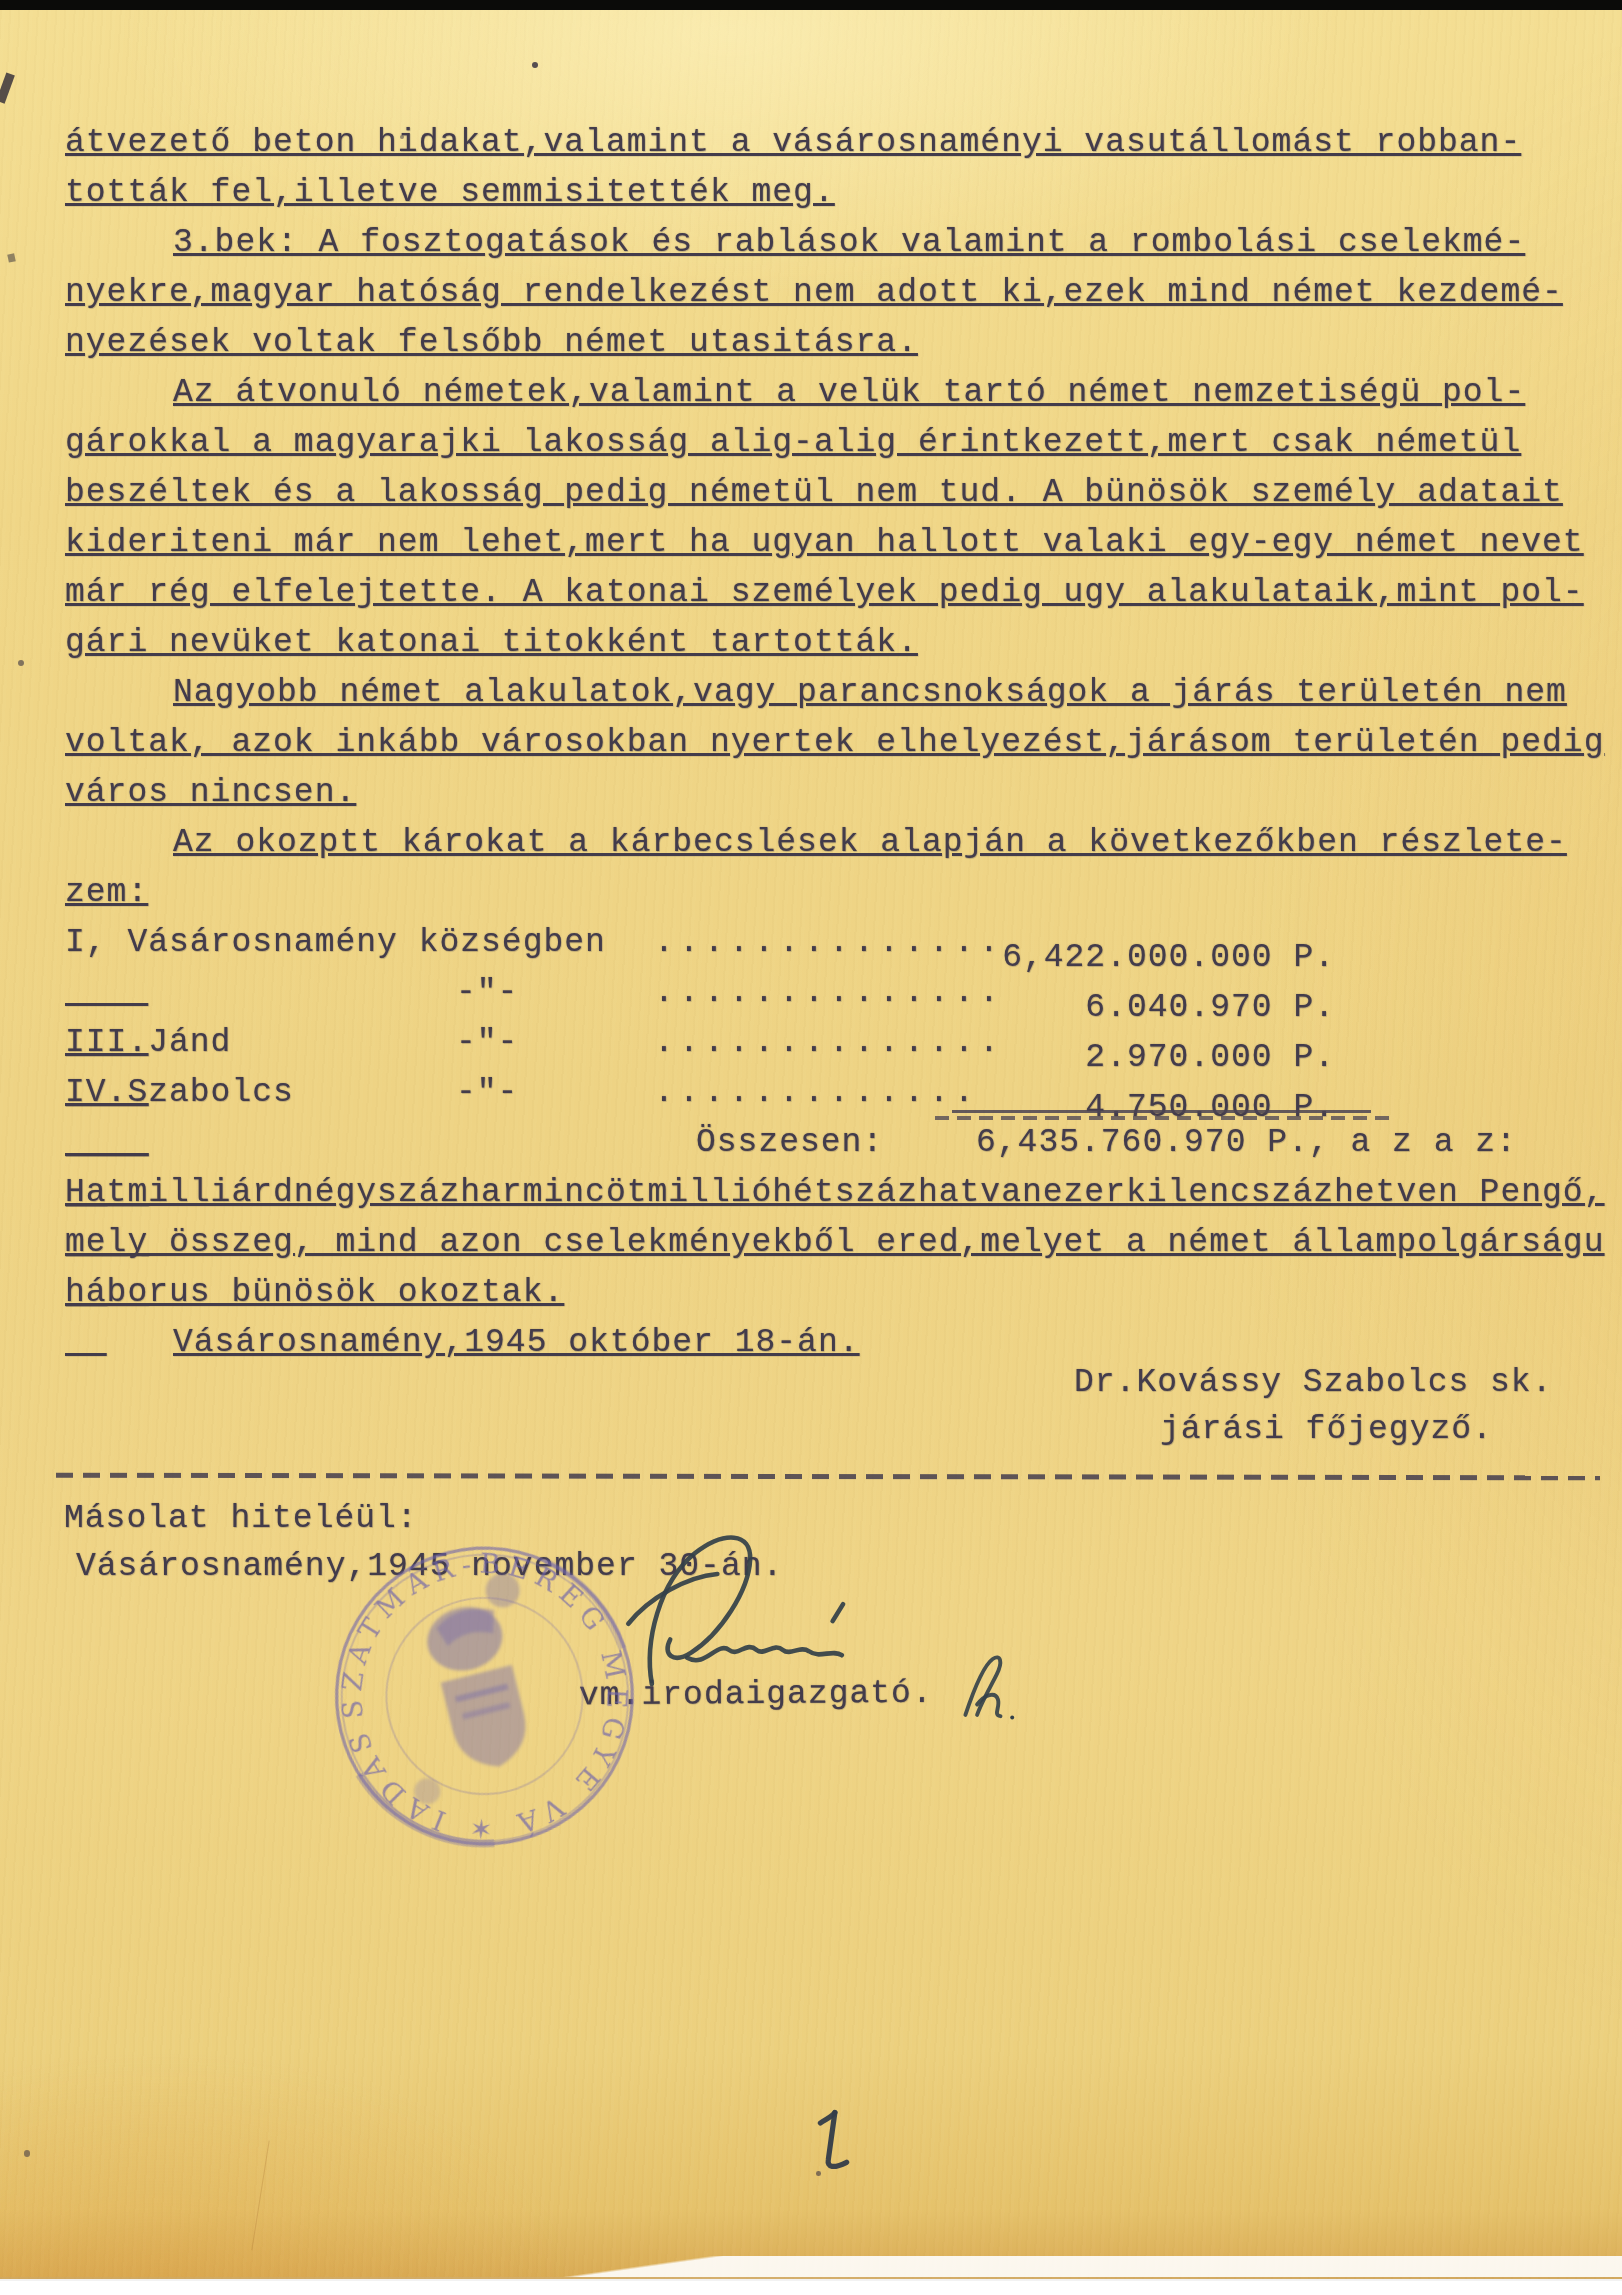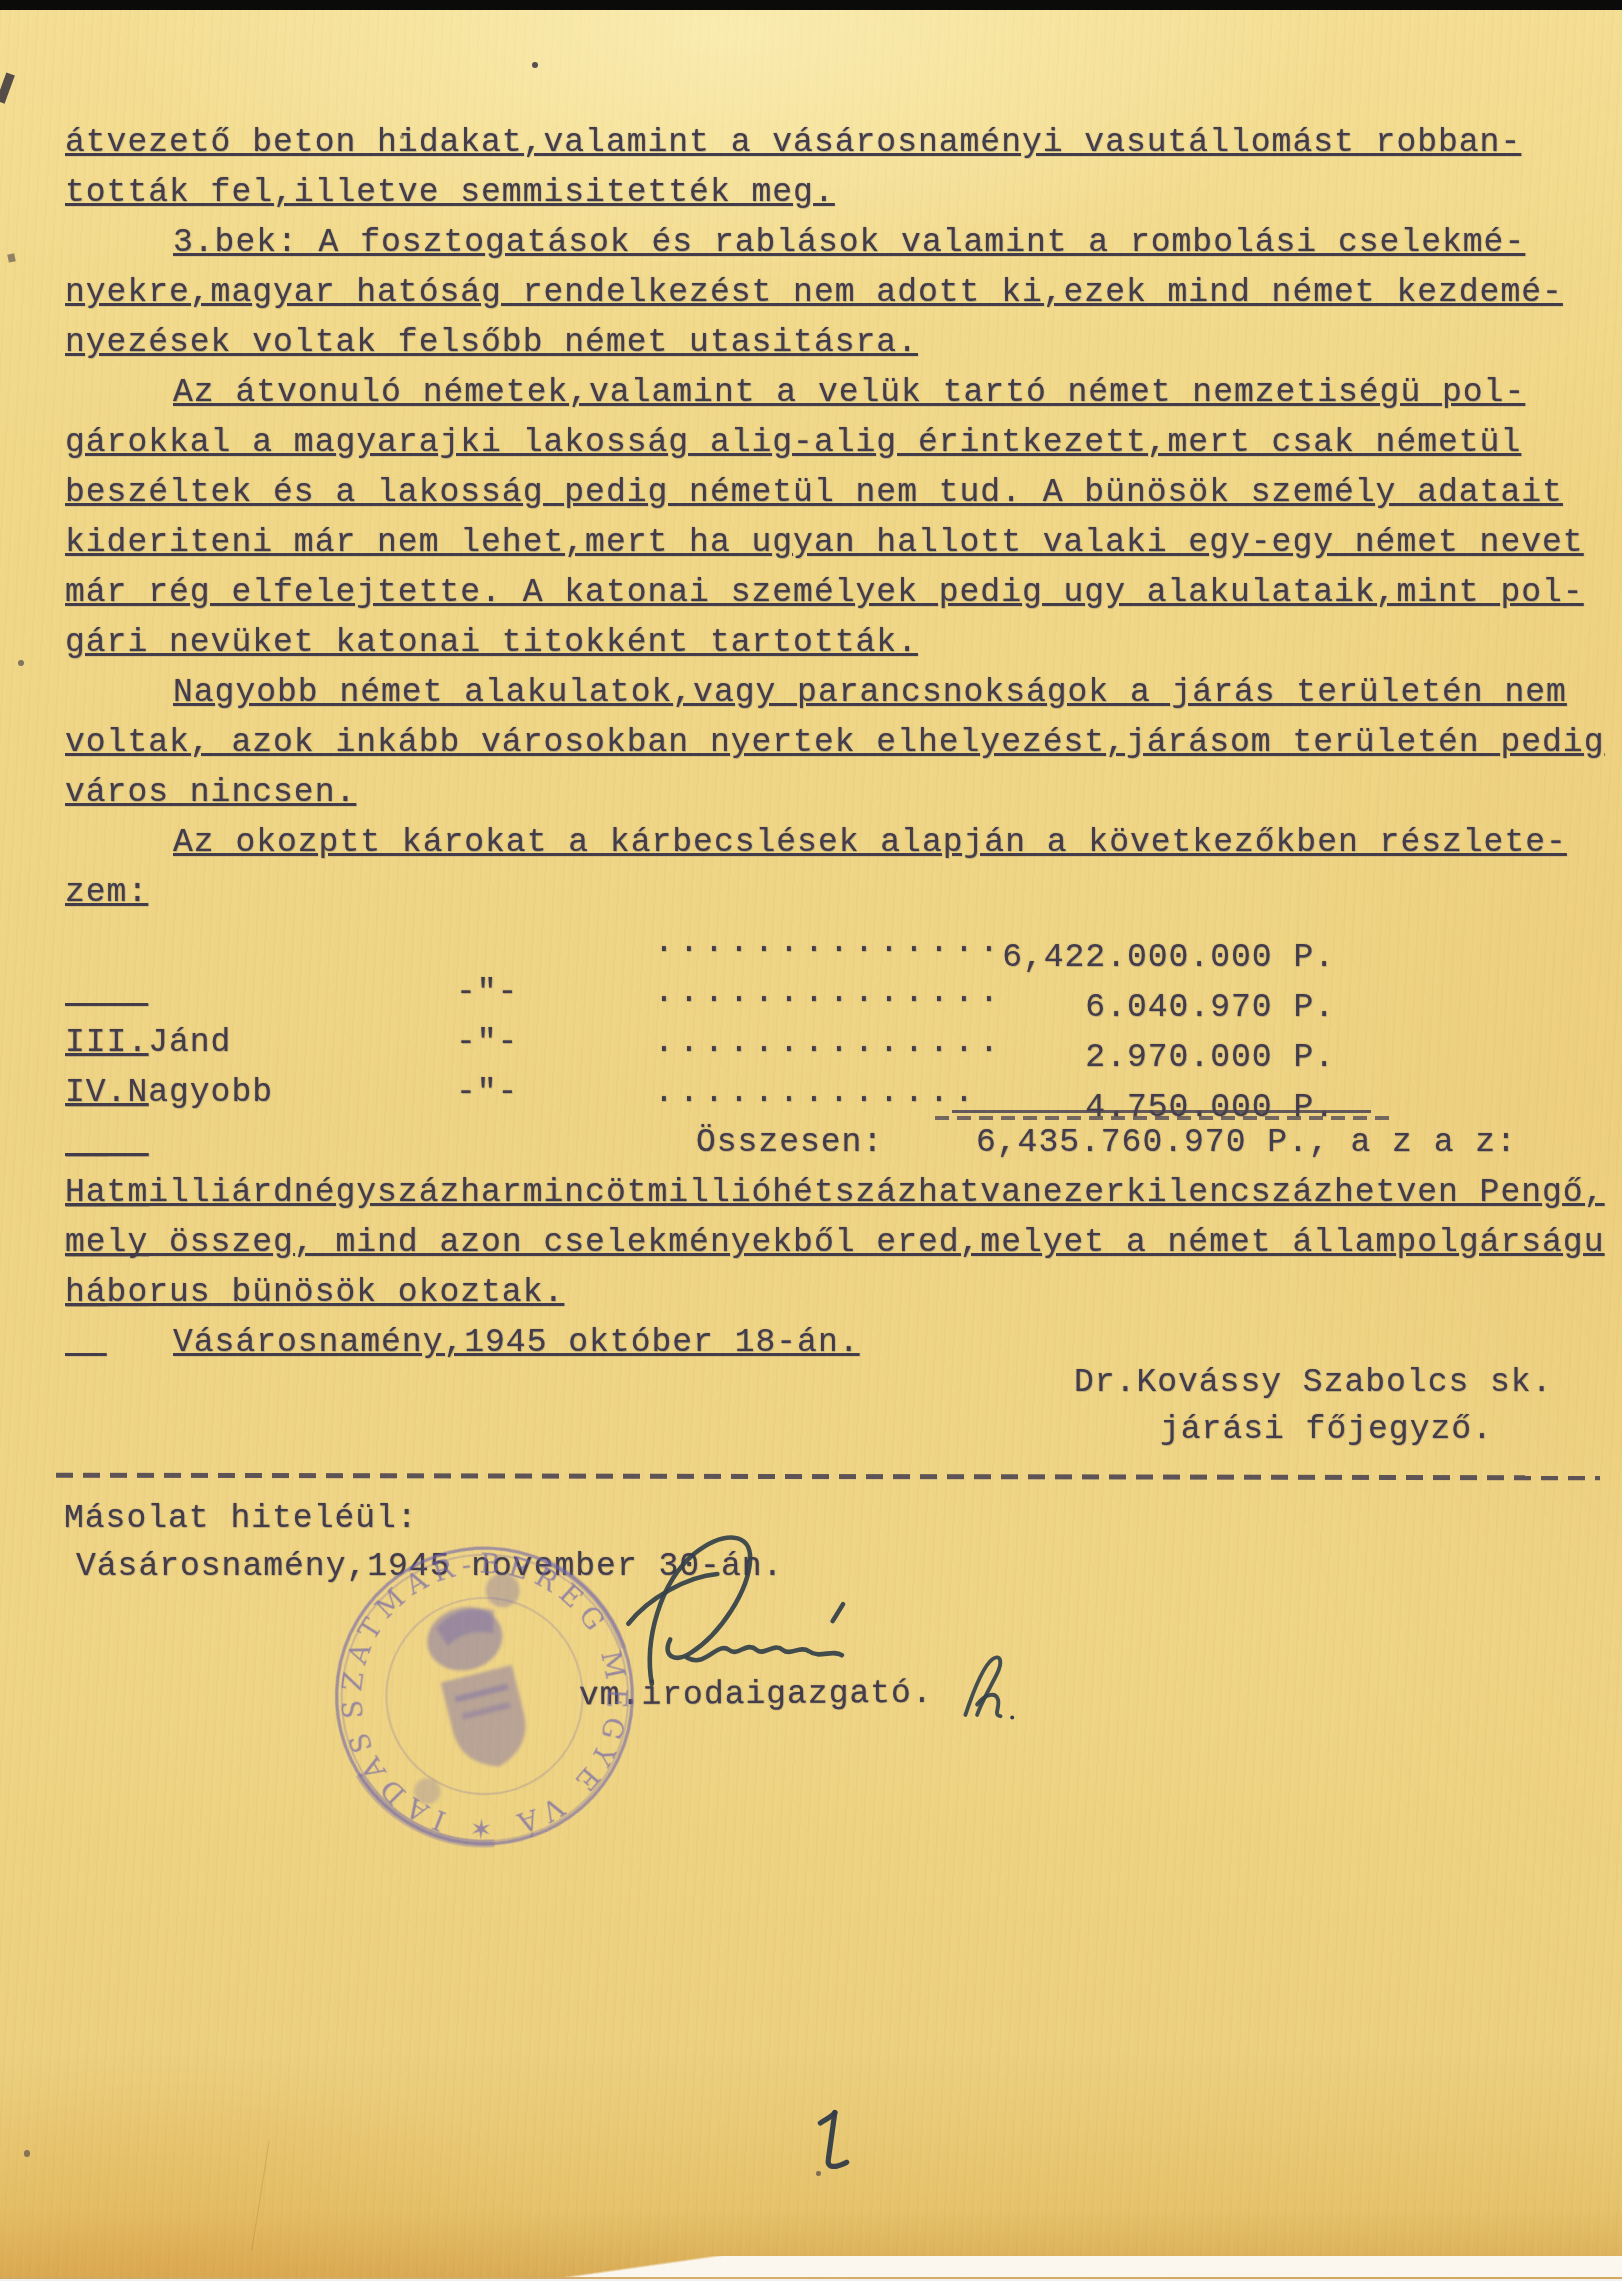--- a/index.html
+++ b/index.html
@@ -79,34 +79,35 @@
 <div class="speck" style="left:400px;top:135px;width:3.9px;height:3.9px;opacity:.5"></div>
 <div class="speck" style="left:1011px;top:288px;width:3.3px;height:3.3px;opacity:.4"></div>
 <div class="speck" style="left:18.3px;top:660px;width:5.9px;height:5.9px;opacity:.6"></div>
 <div class="speck" style="left:23.6px;top:2150px;width:6.5px;height:6.5px;opacity:.55"></div>
 <div class="speck" style="left:816px;top:2171px;width:4.6px;height:4.6px;opacity:.6"></div>
 <div class="edge-mark" style="left:1.3px;top:73px;width:8.5px;height:30px;transform:rotate(20deg);opacity:.8"></div>
 <div class="edge-mark" style="left:7.9px;top:254px;width:6.5px;height:7.9px;transform:rotate(-12deg);opacity:.5"></div>
 <div class="crease" style="left:260px;top:2140px;height:111px;transform:rotate(9deg)"></div>
 
 <div id="typed-flow" class="tw"><div class="ln"><span class="ln-text">átvezető beton hidakat,valamint a vásárosnaményi vasutállomást robban-</span></div><div class="ln"><span class="ln-text">tották fel,illetve semmisitették meg.</span></div><div class="ln indent"><span class="ln-text">3.bek: A fosztogatások és rablások valamint a rombolási cselekmé-</span></div><div class="ln"><span class="ln-text">nyekre,magyar hatóság rendelkezést nem adott ki,ezek mind német kezdemé-</span></div><div class="ln"><span class="ln-text">nyezések voltak felsőbb német utasitásra.</span></div><div class="ln indent"><span class="ln-text">Az átvonuló németek,valamint a velük tartó német nemzetiségü pol-</span></div><div class="ln"><span class="ln-text">gárokkal a magyarajki lakosság alig-alig érintkezett,mert csak németül</span></div><div class="ln"><span class="ln-text">beszéltek és a lakosság pedig németül nem tud. A bünösök személy adatait</span></div><div class="ln"><span class="ln-text">kideriteni már nem lehet,mert ha ugyan hallott valaki egy-egy német nevet</span></div><div class="ln"><span class="ln-text">már rég elfelejtette. A katonai személyek pedig ugy alakulataik,mint pol-</span></div><div class="ln"><span class="ln-text">gári nevüket katonai titokként tartották.</span></div><div class="ln indent"><span class="ln-text">Nagyobb német alakulatok,vagy parancsnokságok a járás területén nem</span></div><div class="ln"><span class="ln-text">voltak, azok inkább városokban nyertek elhelyezést,járásom területén pedig</span></div><div class="ln"><span class="ln-text">város nincsen.</span></div><div class="ln indent"><span class="ln-text">Az okozptt károkat a kárbecslések alapján a következőkben részlete-</span></div><div class="ln"><span class="ln-text">zem:</span></div><div class="ln trow">
+    <span class="place">I, Vásárosnamény községben</span>
     <span class="ditto"></span>
     <span class="dots">..............</span>
     <span class="amount">6,422.000.000 P.</span>
   </div><div class="ln trow">
     <span class="ditto">-"-</span>
     <span class="dots">..............</span>
     <span class="amount">6.040.970 P.</span>
   </div><div class="ln trow">
     <span class="place">III.Jánd</span>
     <span class="ditto">-"-</span>
     <span class="dots">..............</span>
     <span class="amount">2.970.000 P.</span>
   </div><div class="ln trow">
-    <span class="place">IV.Nagyobb</span>
+    <span class="place">IV.Szabolcs</span>
     <span class="ditto">-"-</span>
     <span class="dots">.............</span>
     <span class="amount">4.750.000 P.</span>
   <span class="rule-solid"></span><span class="rule-dash"></span></div><div class="ln trow total">
     <span class="tlabel">Összesen:</span>
     <span class="tamount">6,435.760.970 P., a z a z:</span>
   </div><div class="ln"><span class="ln-text">Hatmilliárdnégyszázharmincötmillióhétszázhatvanezerkilencszázhetven Pengő,</span></div><div class="ln"><span class="ln-text">mely összeg, mind azon cselekményekből ered,melyet a német állampolgárságu</span></div><div class="ln"><span class="ln-text">háborus bünösök okoztak.</span></div><div class="ln indent"><span class="ln-text">Vásárosnamény,1945 október 18-án.</span></div></div>
 
 <div class="tw sig-name">Dr.Kovássy Szabolcs sk.</div>
 <div class="tw sig-title">járási főjegyző.</div>

